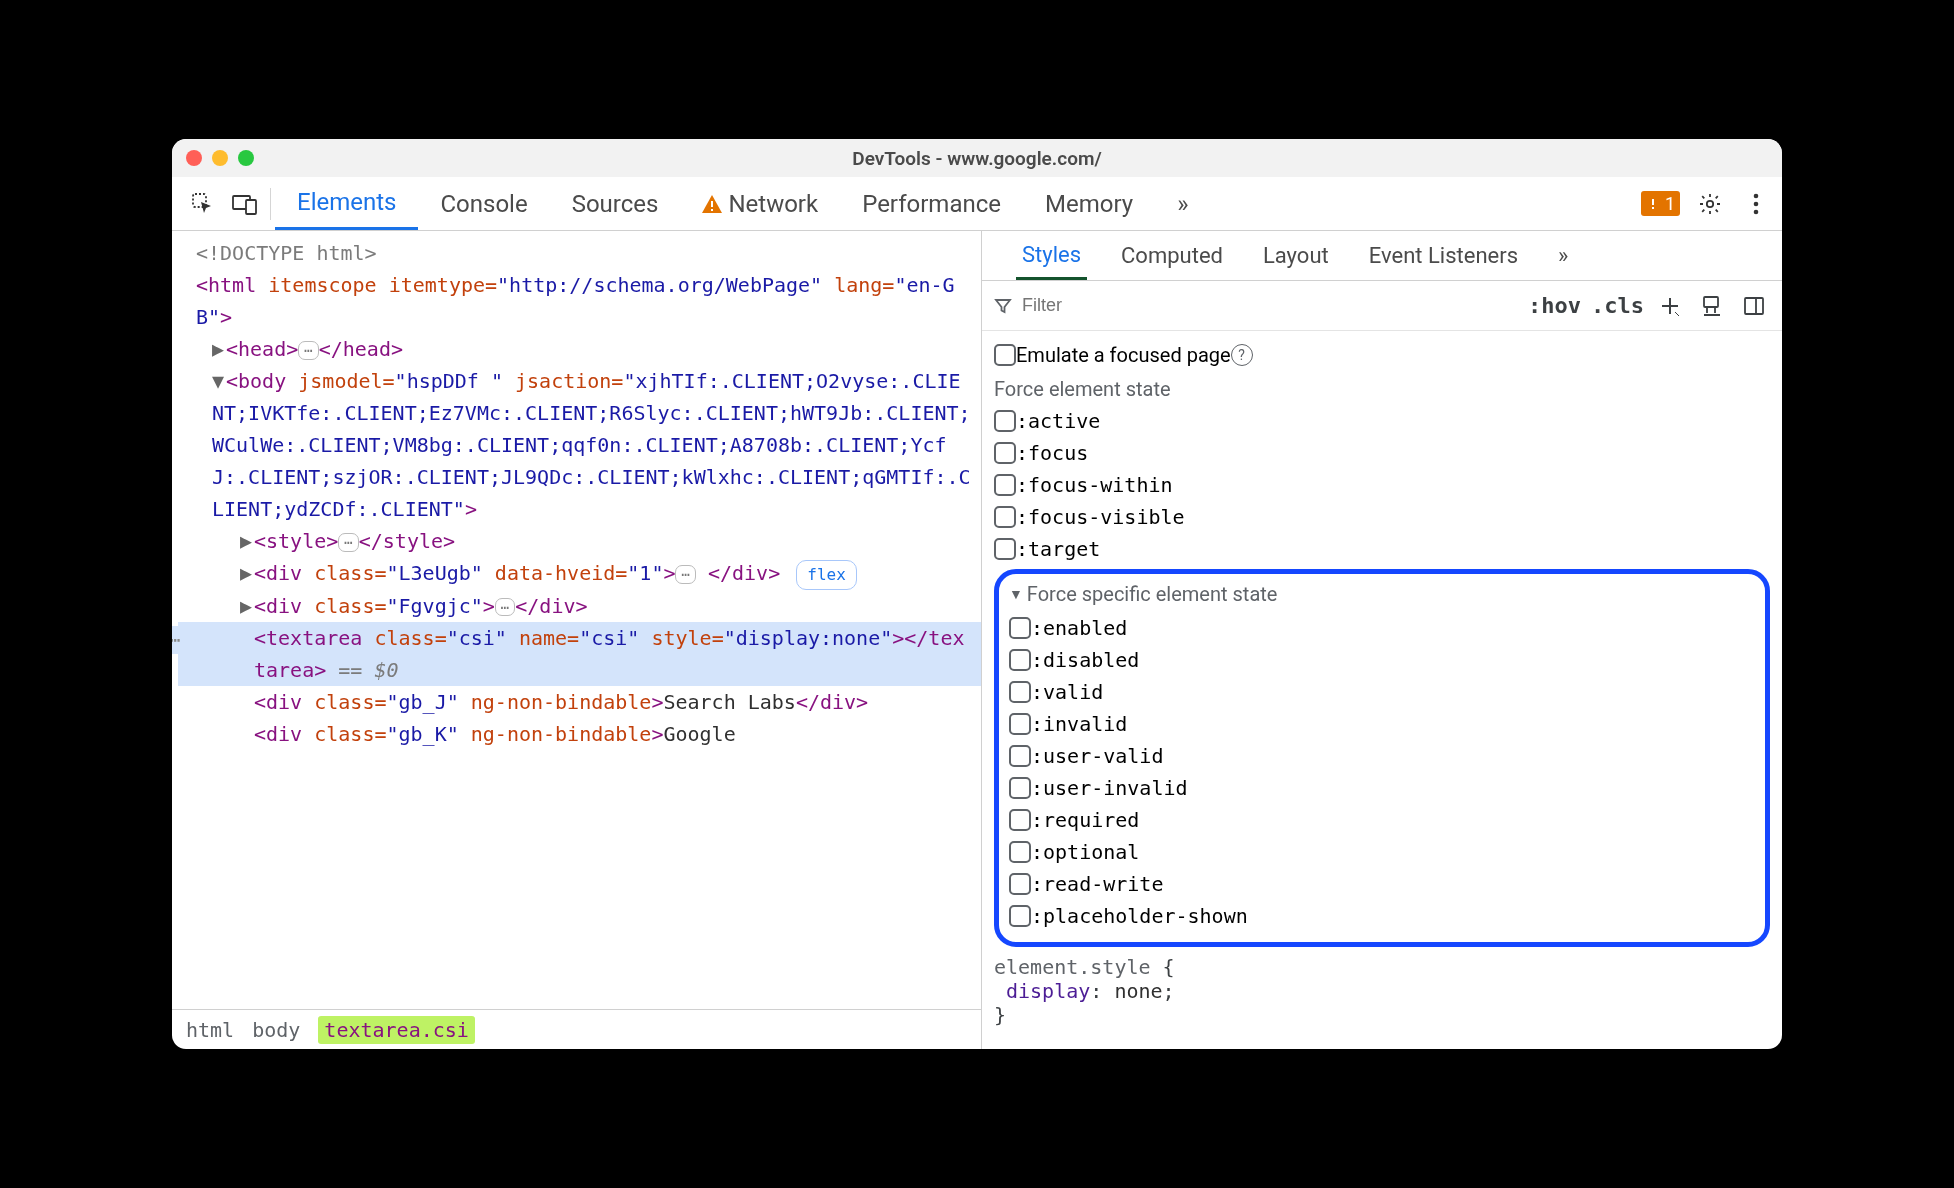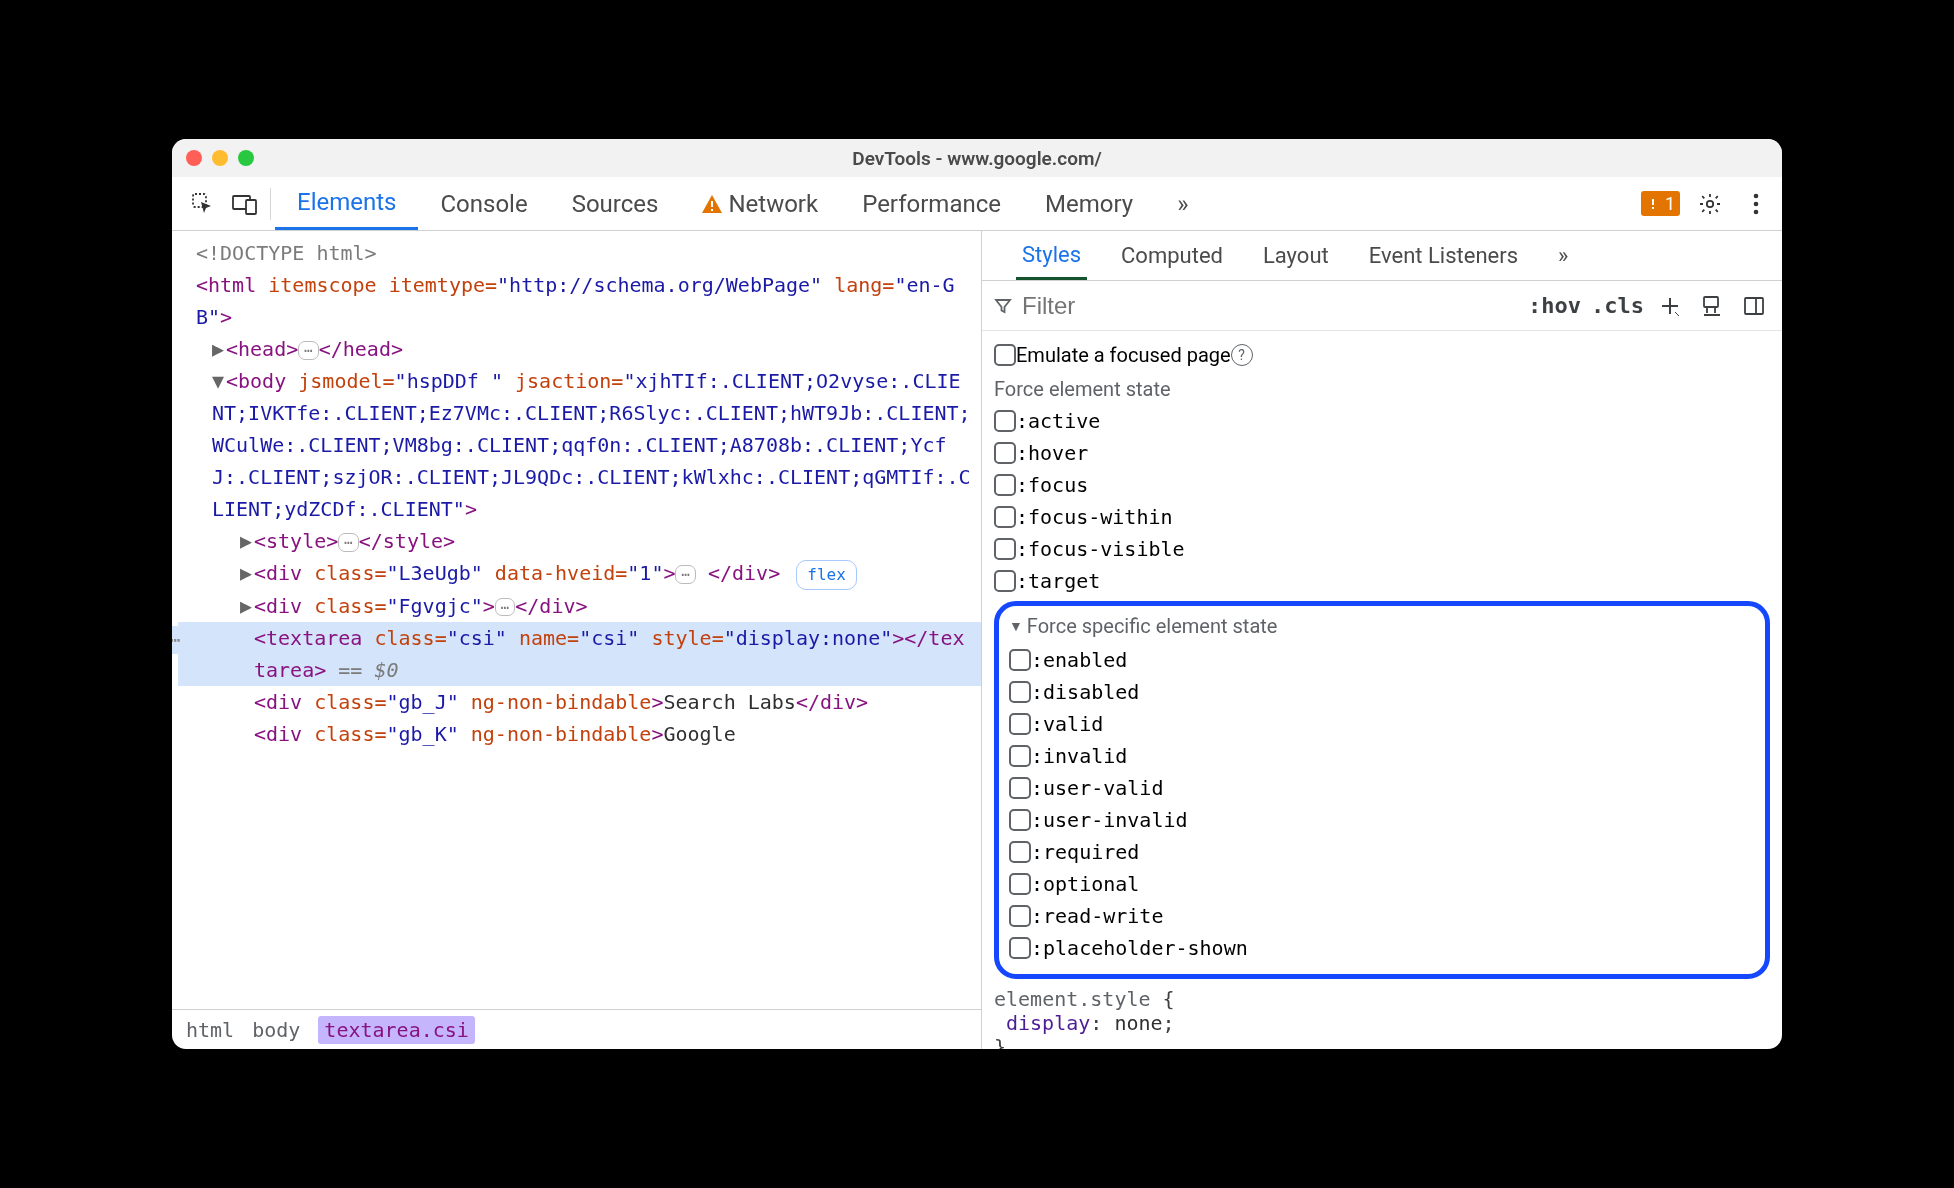--- a/index.html
+++ b/index.html
@@ -89,35 +89,35 @@
   .dom-line.selected-gutter::before {
     content:"⋯"; position:absolute; left:-10px; top:4px;
     color:#888; font-size:18px; background:#d4e4fb; padding:0 2px;
   }
   .breadcrumb {
     height:40px; border-top:1px solid #d0d0d0;
     display:flex; align-items:center; padding:0 14px;
     font-family:Menlo,monospace; font-size:20px; color:#5f6368;
     gap:18px;
   }
-  .breadcrumb .crumb.active { background:#c4b5fd; color:#881280; padding:2px 6px; border-radius:3px; }
+  .breadcrumb .crumb.active { background:#bef264; color:#881280; padding:2px 6px; border-radius:3px; }
   .right-pane { width:800px; display:flex; flex-direction:column; overflow:hidden; }
   .right-tabs {
     height:50px; display:flex; align-items:center;
     border-bottom:1px solid #d0d0d0; padding:0 10px; gap:28px;
   }
   .rtab { font-size:22px; color:#4b4b4b; height:100%; display:flex; align-items:center; padding:0 6px; cursor:pointer; }
   .rtab.active { color:#1a73e8; border-bottom:3px solid #14532d;margin-left:24px; }
   .filter-row {
     height:50px; display:flex; align-items:center;
     border-bottom:1px solid #e4e4e4; padding:0 12px; gap:10px;
   }
   .filter-row .funnel { color:#5f6368; font-size:20px; }
   .filter-input {
-    flex:1; border:none; outline:none; font-size:24px;
+    flex:1; border:none; outline:none; font-size:18px;
     color:#5f6368; background:transparent;
   }
   .hov-cls { font-family:Menlo,monospace; font-weight:600; color:#3c4043; font-size:22px; }
   .icon-btn { width:32px; height:32px; display:flex; align-items:center; justify-content:center; color:#3c4043; font-size:22px; }
   .styles-body { flex:1; overflow:auto; padding:8px 12px; font-size:20px; }
   .chk-row { display:flex; align-items:center; padding:4px 0; }
   .chk {
     width:22px; height:22px; border:2px solid #5f6368; border-radius:5px;
     display:inline-block;
   }
@@ -328,24 +328,20 @@
         </div>
 
         <div class="section-label">Force element state</div>
         <div class="state-grid">
           <div class="chk-row mono">
               <span class="chk"></span>
               <span>:active</span>
             </div>
           <div class="chk-row mono">
               <span class="chk"></span>
-              <span>:hover</span>
-            </div>
-          <div class="chk-row mono">
-              <span class="chk"></span>
               <span>:focus</span>
             </div>
           <div class="chk-row mono">
               <span class="chk"></span>
               <span>:focus-within</span>
             </div>
           <div class="chk-row mono">
               <span class="chk"></span>
               <span>:focus-visible</span>
             </div>

